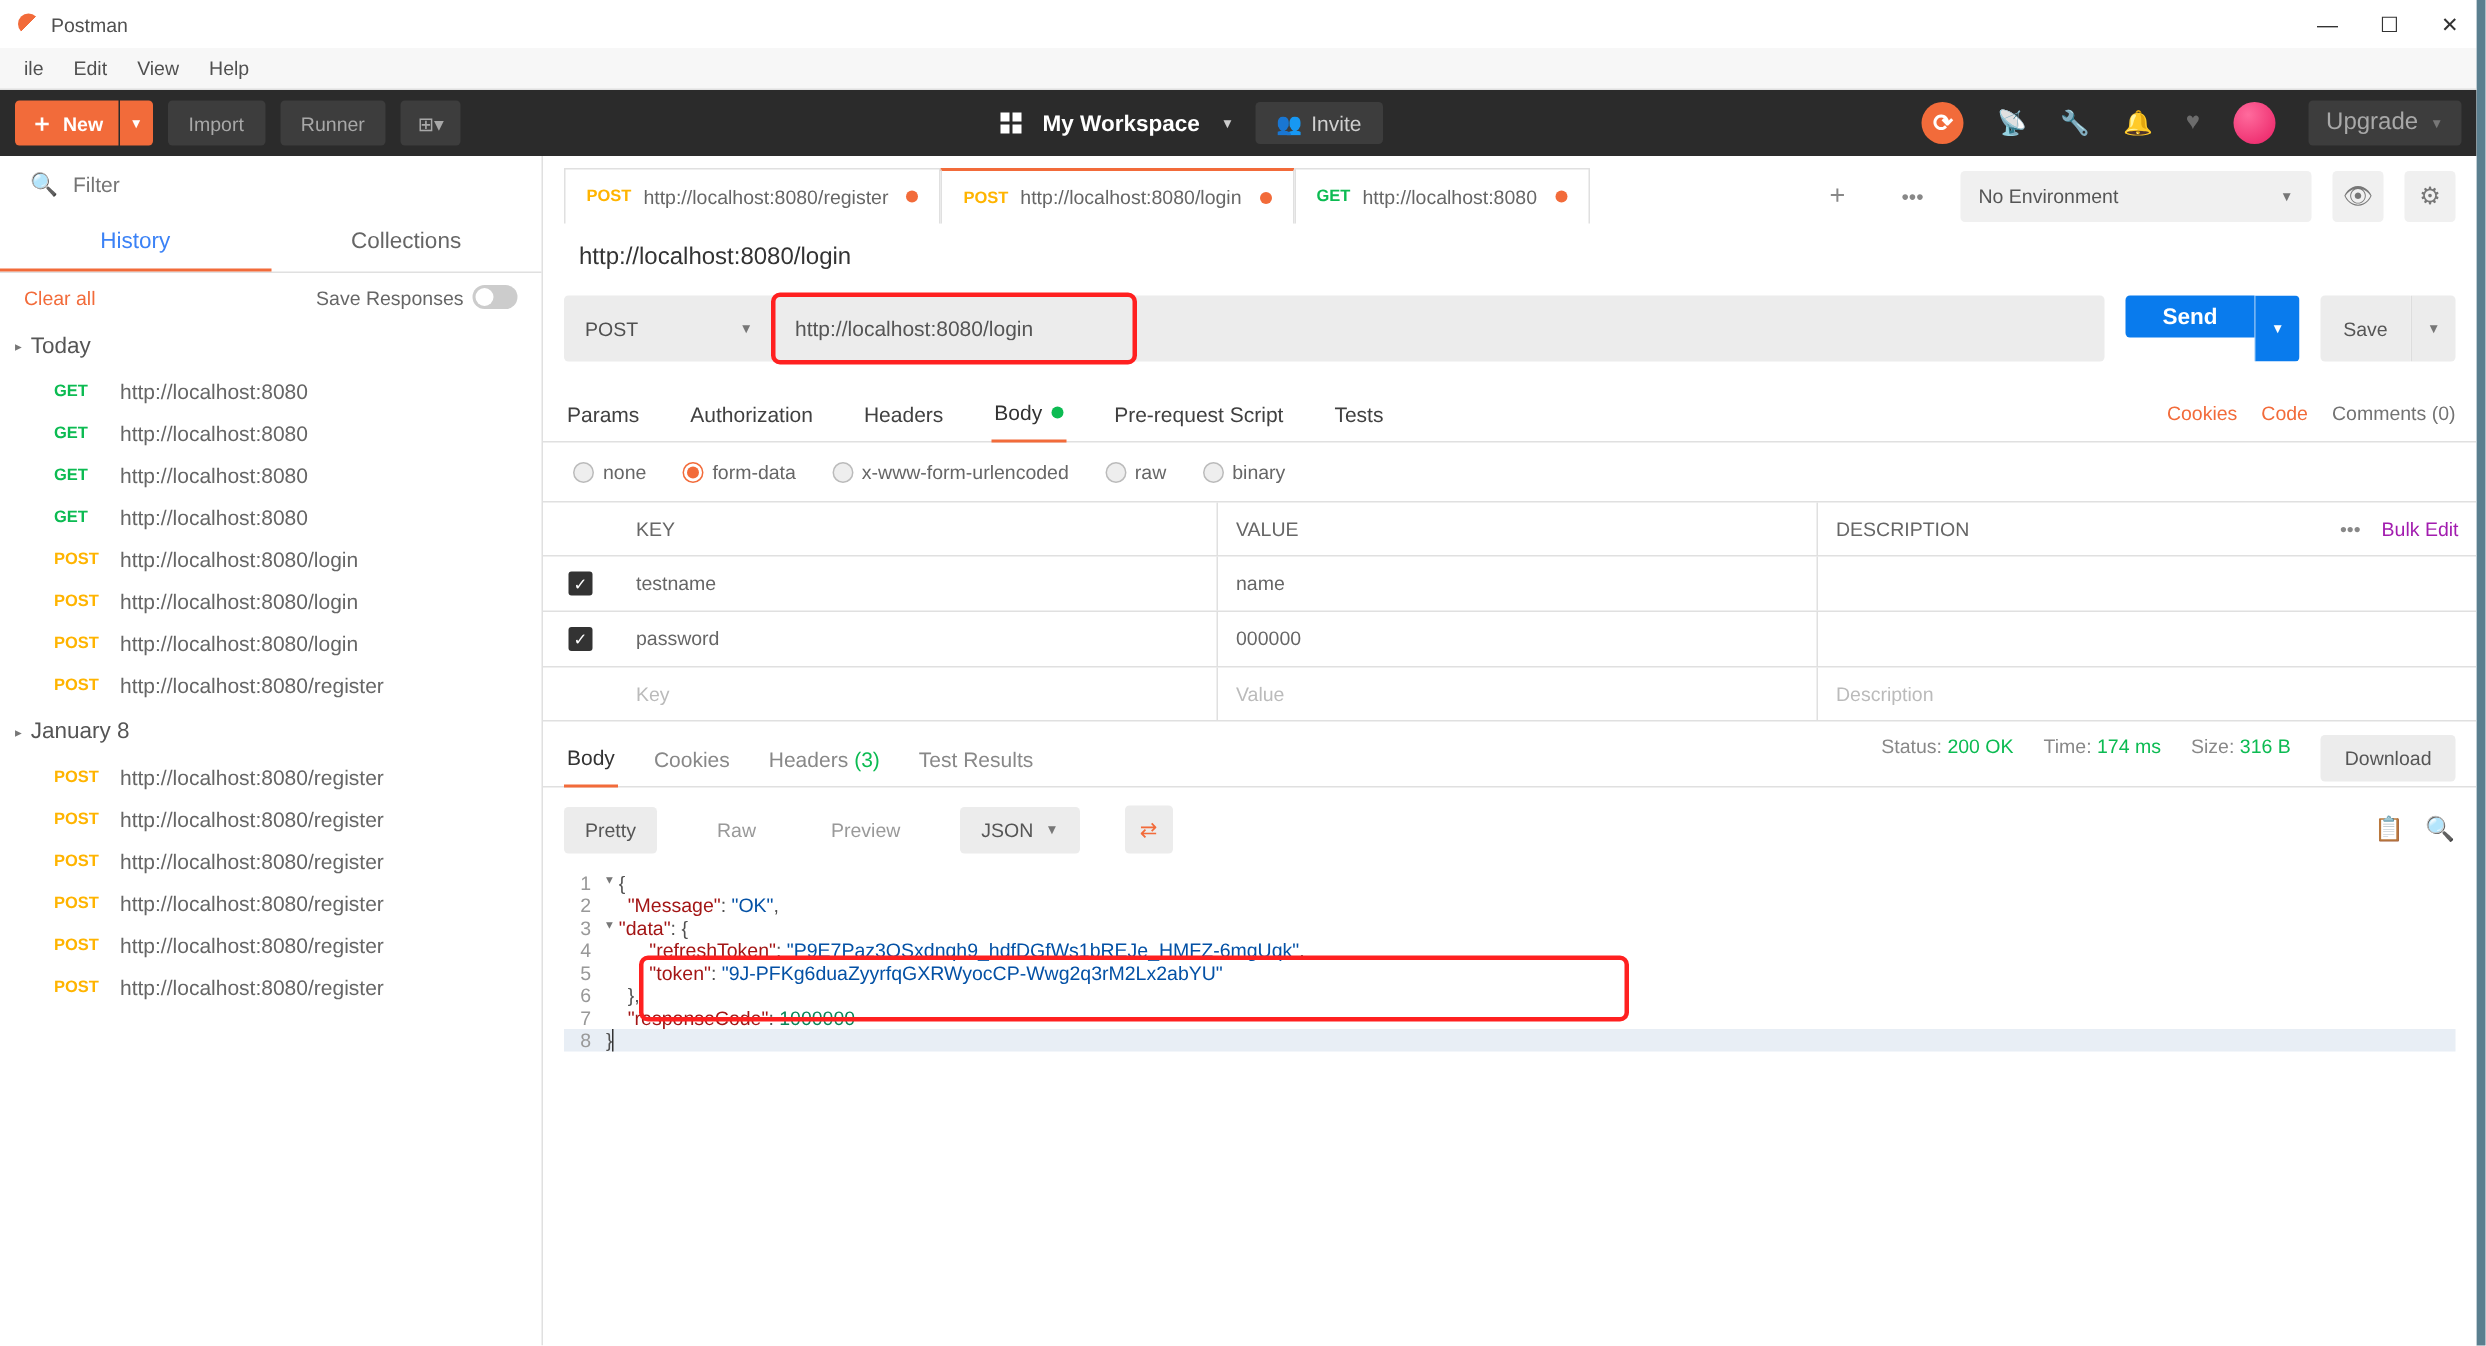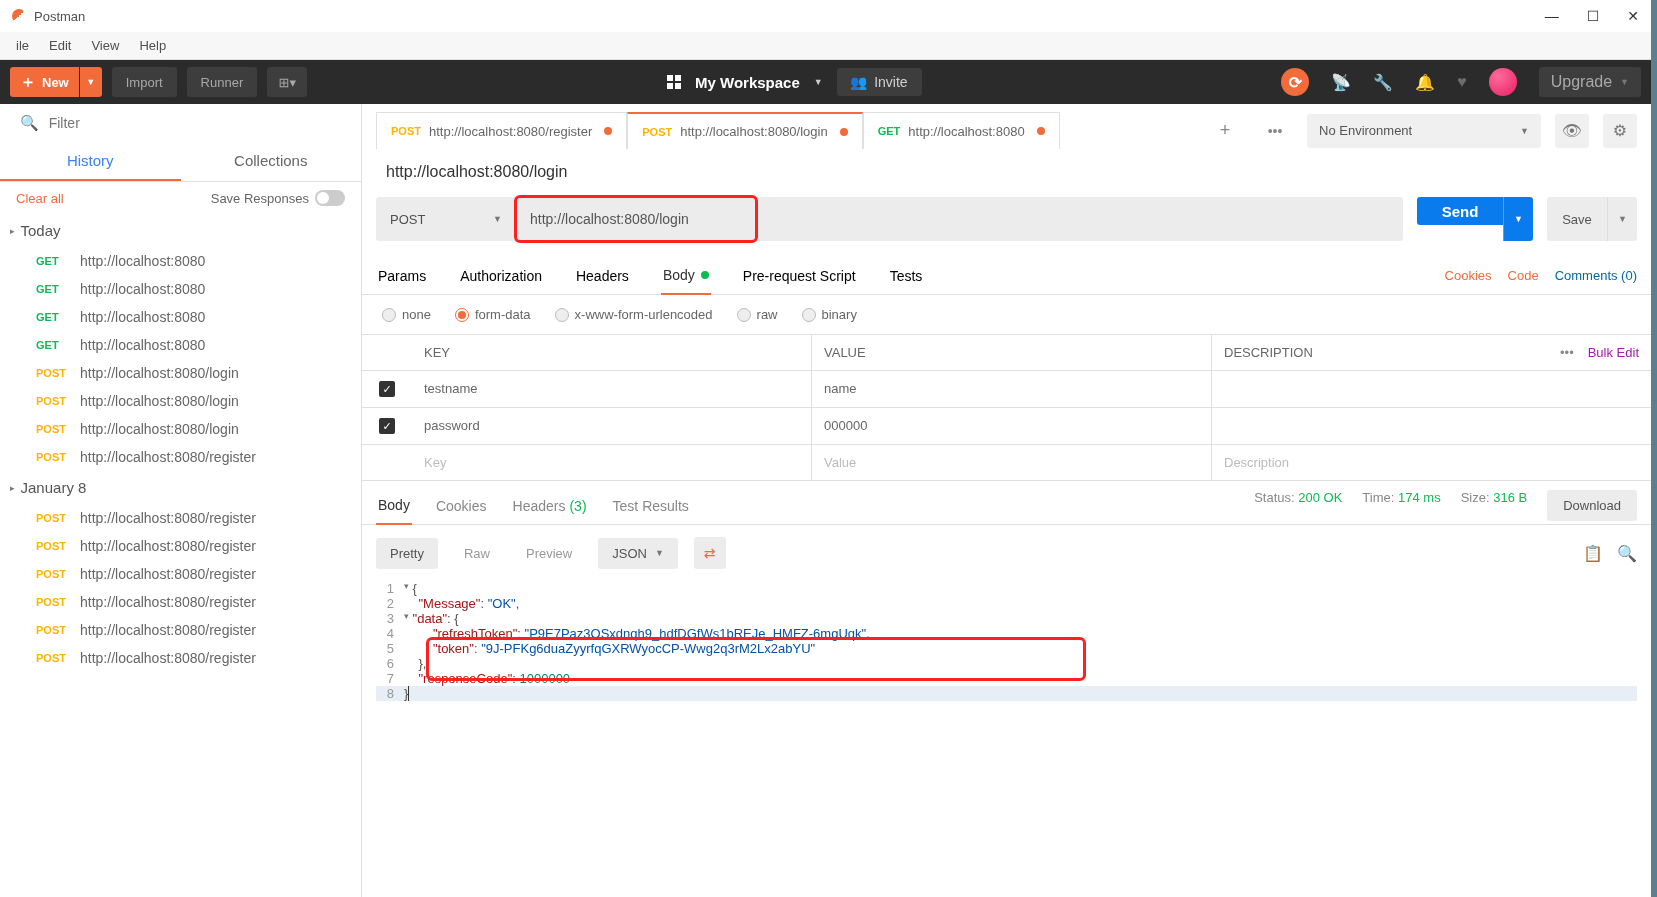--- a/index.html
+++ b/index.html
@@ -54,47 +54,47 @@
 .url-row { display: flex; padding: 10px 14px; gap: 14px; }
 .method-select { width: 140px; height: 44px; background: #ececec; display: flex; align-items: center; padding: 0 14px; justify-content: space-between; border-radius: 3px 0 0 3px; }
 .url-input-wrap { flex: 1; height: 44px; background: #ececec; display: flex; align-items: center; padding: 0 2px; border-radius: 0 3px 3px 0; margin-left: -14px; position: relative; }
 .url-highlight { position: absolute; top: -2px; left: -2px; width: 244px; height: 48px; border: 3px solid #ff2020; border-radius: 6px; }
 .url-input { border: none; background: transparent; outline: none; width: 100%; font-size: 14px; padding: 0 12px; color: #555; }
 .send-btn { width: 86px; height: 28px; background: #097bed; color: #fff; display: flex; align-items: center; justify-content: center; font-weight: 600; font-size: 15px; border-radius: 3px 0 0 3px; }
 .send-dd { width: 30px; height: 44px; background: #097bed; display: flex; align-items: center; justify-content: center; color: #fff; border-radius: 0 3px 3px 0; border-left: 1px solid rgba(255,255,255,0.3); margin-left: -14px; }
 .save-btn { width: 60px; height: 44px; background: #ececec; display: flex; align-items: center; justify-content: center; color: #555; border-radius: 3px 0 0 3px; }
 .save-dd { width: 30px; height: 44px; background: #ececec; display: flex; align-items: center; justify-content: center; border-radius: 0 3px 3px 0; margin-left: -14px; border-left: 1px solid #ddd; }
 .req-subtabs { display: flex; padding: 6px 14px 0 14px; gap: 30px; border-bottom: 1px solid #e0e0e0; align-items: center; }
-.req-subtab { padding: 10px 2px; color: #000000; font-size: 14px; display: flex; align-items: center; gap: 6px; }
+.req-subtab { padding: 10px 2px; color: #404040; font-size: 14px; display: flex; align-items: center; gap: 6px; }
 .req-subtab.active { color: #333; border-bottom: 2px solid #f26b3a; margin-bottom: -1px; }
 .dot-green { width: 8px; height: 8px; border-radius: 50%; background: #0cbb52; }
 .req-links { margin-left: auto; display: flex; gap: 16px; }
 .link-orange { color: #f26b3a; }
-.link-gray { color: #0369a1; }
+.link-gray { color: #737373; }
 .body-types { display: flex; padding: 12px 20px; gap: 24px; }
 .radio-opt { display: flex; align-items: center; gap: 6px; color: #666; }
 .radio { width: 14px; height: 14px; border-radius: 50%; border: 1px solid #bbb; background: #eee; }
 .radio.checked { border-color: #f26b3a; background: #fff; display: flex; align-items: center; justify-content: center; }
 .radio.checked::after { content: ''; width: 8px; height: 8px; border-radius: 50%; background: #f26b3a; }
 .form-table { border-top: 1px solid #e0e0e0; }
 .ft-head, .ft-row { display: flex; border-bottom: 1px solid #e0e0e0; }
 .ft-cell { padding: 10px 12px; color: #666; font-size: 13px; }
 .ft-cb { width: 50px; display: flex; align-items: center; justify-content: center; }
 .ft-key { width: 400px; border-right: 1px solid #e0e0e0; }
 .ft-val { width: 400px; border-right: 1px solid #e0e0e0; }
 .ft-desc { flex: 1; display: flex; align-items: center; }
 .checkbox { width: 16px; height: 16px; background: #333; border-radius: 2px; display: flex; align-items: center; justify-content: center; color: #fff; font-size: 11px; }
 .bulk-edit { margin-left: auto; color: #a21caf; }
 .resp-header { display: flex; align-items: center; padding: 6px 14px 0 14px; gap: 22px; border-bottom: 1px solid #e0e0e0; }
 .resp-tab { padding: 10px 2px; color: #888; font-size: 14px; display: flex; gap: 4px; }
 .resp-tab.active { color: #333; border-bottom: 2px solid #f26b3a; margin-bottom: -1px; }
 .resp-status { margin-left: auto; display: flex; gap: 20px; color: #888; font-size: 13px; }
 .resp-status b { color: #0cbb52; font-weight: 500; }
 .download-btn { background: #ececec; padding: 8px 16px; border-radius: 3px; color: #555; }
-.resp-toolbar { display: flex; padding: 12px 14px; gap: 16px; align-items: center; }
+.resp-toolbar { display: flex; padding: 12px 14px; gap: 30px; align-items: center; }
 .resp-mode { background: #ececec; padding: 8px 14px; border-radius: 3px; color: #555; }
 .resp-mode-plain { padding: 8px 10px; color: #999; }
 .json-dd { background: #ececec; padding: 8px 14px; border-radius: 3px; color: #555; display: flex; gap: 8px; align-items: center; }
 .wrap-icon { background: #ececec; padding: 8px 10px; border-radius: 3px; color: #f26b3a; font-size: 14px; }
 .resp-toolbar-right { margin-left: auto; display: flex; gap: 14px; color: #888; font-size: 16px; }
 .code-area { padding: 0 14px 14px 14px; font-family: Consolas, monospace; font-size: 13px; position: relative; }
 .code-line { display: flex; }
 .ln { width: 28px; text-align: right; padding-right: 10px; color: #999; user-select: none; }
 .code-text { white-space: pre; }
 .k { color: #a31515; }

